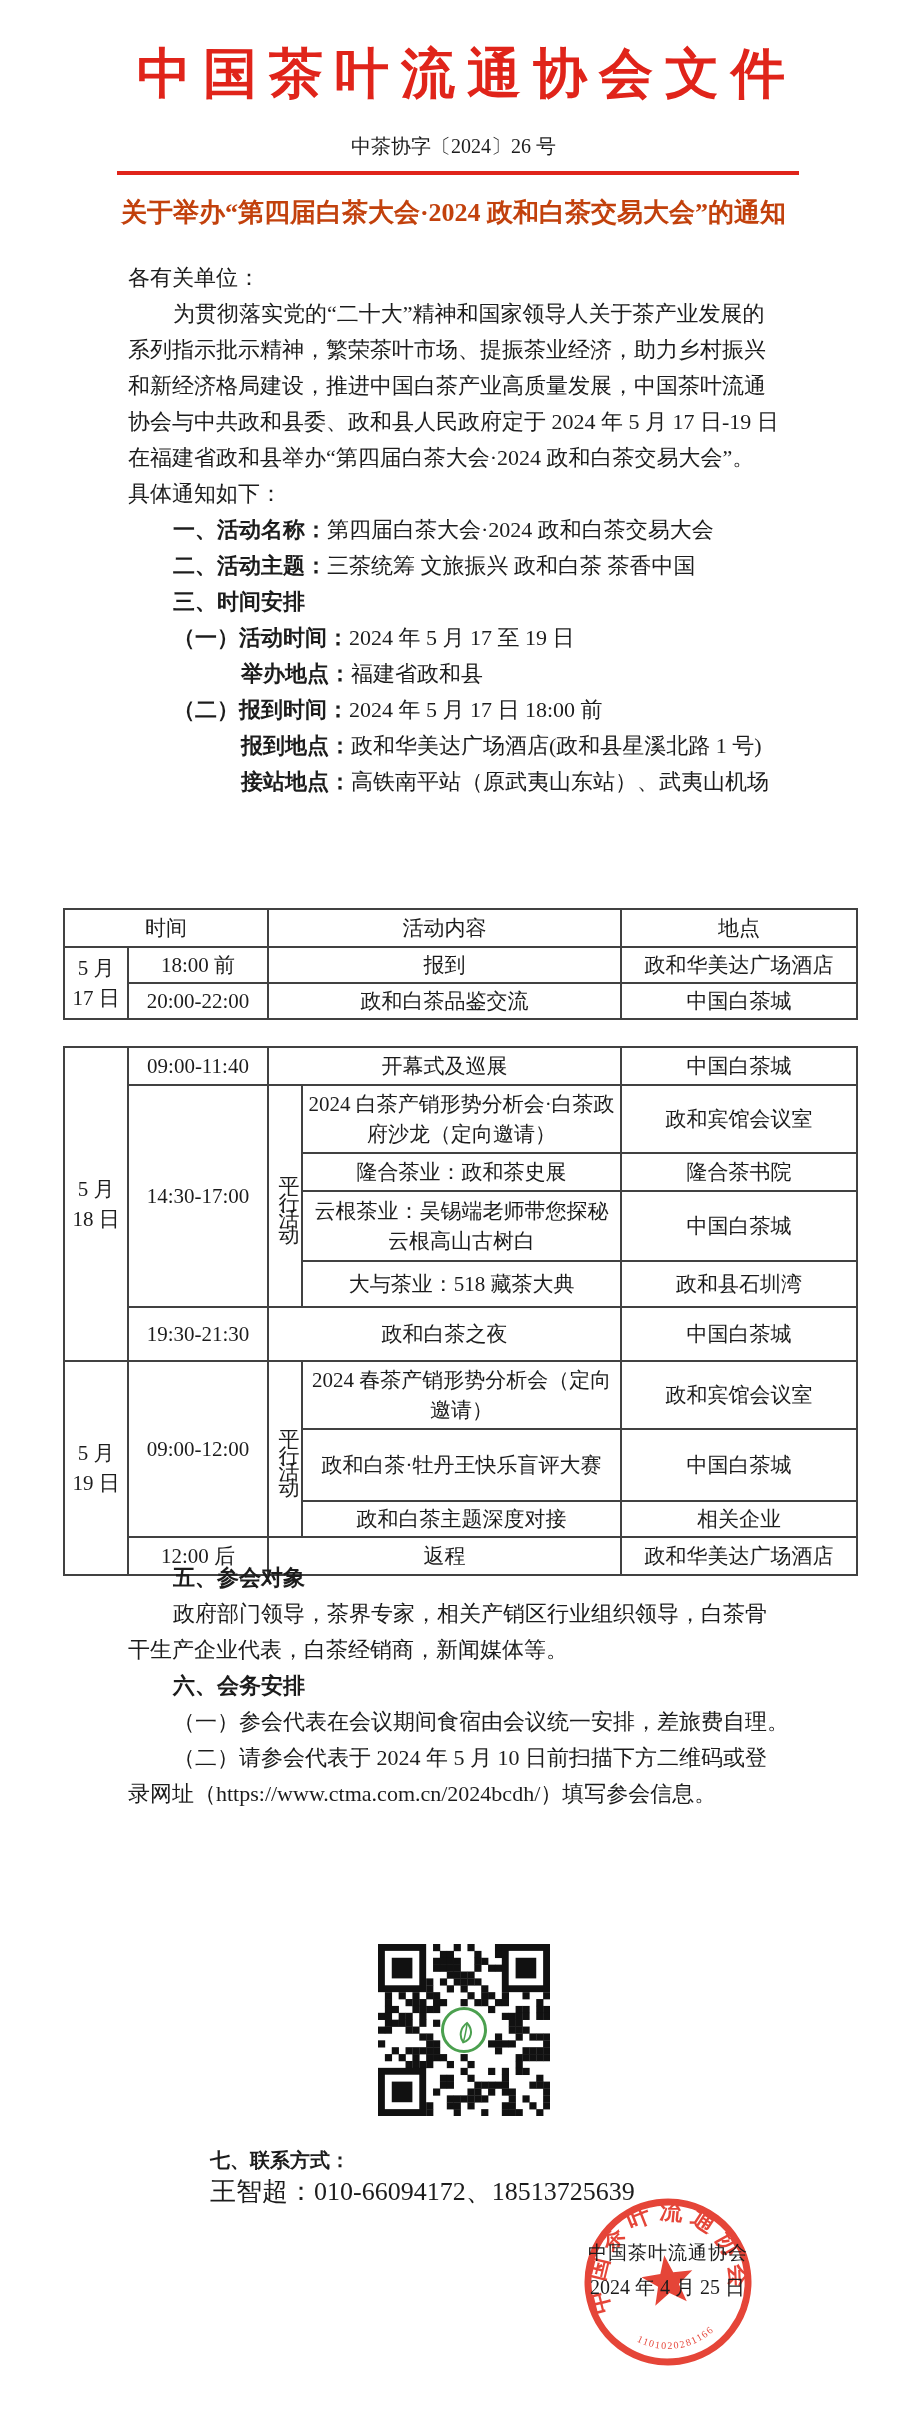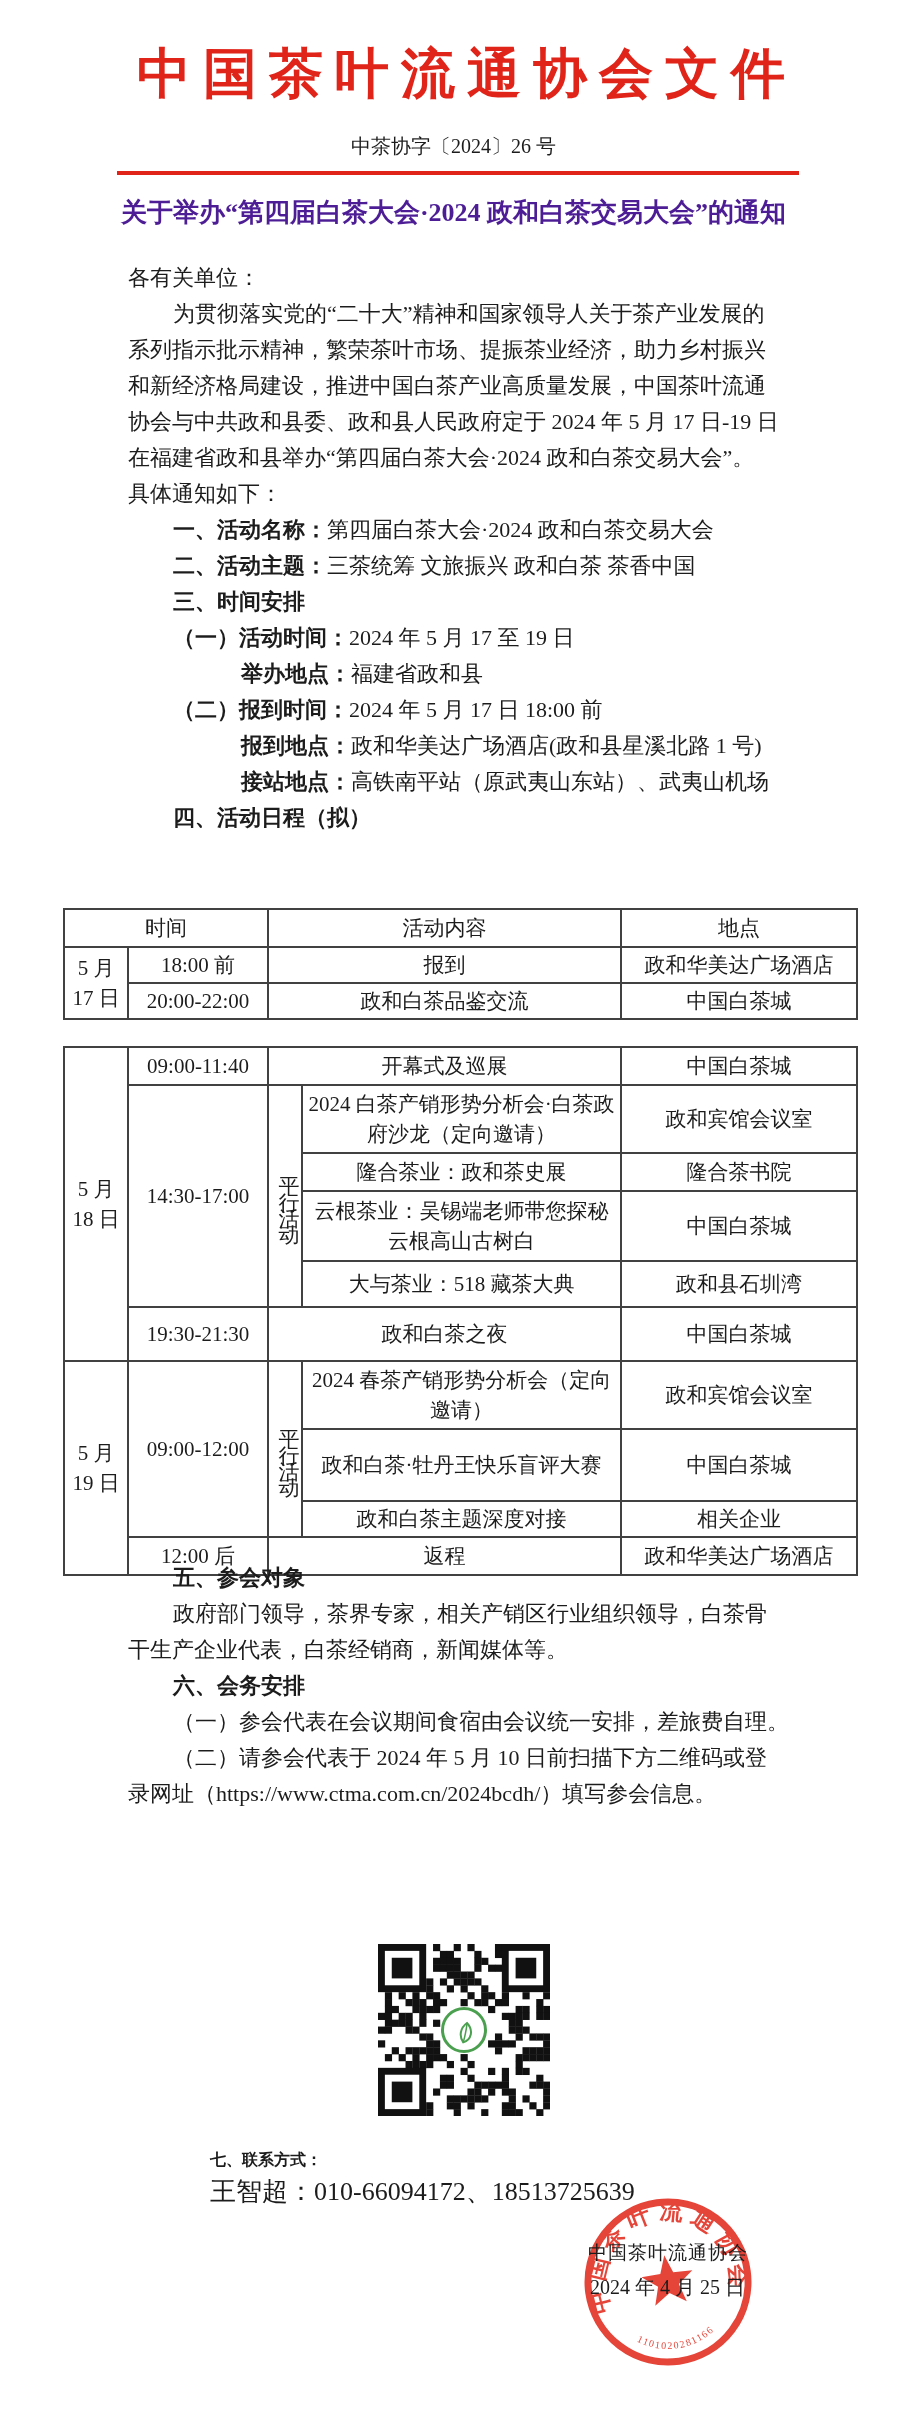--- a/index.html
+++ b/index.html
@@ -24,21 +24,21 @@
   .doc-num{
     position:absolute;top:132px;left:0;right:0;
     text-align:center;font-size:20px;line-height:28px;
   }
   .red-line{
     position:absolute;top:171px;left:117px;width:682px;height:4px;
     background:var(--red,#e0241a);
   }
   .doc-title{
     position:absolute;top:194px;left:0;right:0;margin:0;
-    text-align:center;font-size:26px;line-height:38px;font-weight:bold;color:#4c1d95;
+    text-align:center;font-size:26px;line-height:38px;font-weight:bold;color:#c2410c;
   }
   .body{position:absolute;left:128px;width:690px;}
   #body1{top:260px;}
   #body2{top:1560px;}
   .line{height:36px;line-height:36px;font-size:22px;white-space:nowrap;}
   .line .b{font-weight:bold;}
   .ind0{padding-left:0;}
   .ind2{padding-left:45px;}
   .ind5{padding-left:113px;}
   table.sched{
@@ -67,21 +67,21 @@
   .qr svg{position:absolute;top:8px;left:8px;}
   .qr-logo{
     position:absolute;top:50%;left:50%;width:46px;height:46px;
     margin:-23px 0 0 -23px;border-radius:50%;
     background:#ffffff;border:3px solid var(--green,#4ba04f);
     box-sizing:border-box;
     display:flex;align-items:center;justify-content:center;
   }
   .contact-heading{
     position:absolute;top:2146px;left:210px;
-    font-size:16px;line-height:28px;font-weight:bold;
+    font-size:20px;line-height:28px;font-weight:bold;
   }
   .contact-line{
     position:absolute;top:2177px;left:210px;
     font-size:26px;line-height:30px;
   }
   .sig-org{
     position:absolute;top:2240px;left:588px;
     font-size:19px;letter-spacing:1px;z-index:3;
   }
   .sig-date{
@@ -115,21 +115,20 @@
       <div class="line ind0"><span>在福建省政和县举办“第四届白茶大会·2024 政和白茶交易大会”。</span></div>
       <div class="line ind0"><span>具体通知如下：</span></div>
       <div class="line ind2"><span class="b">一、活动名称：</span><span>第四届白茶大会·2024 政和白茶交易大会</span></div>
       <div class="line ind2"><span class="b">二、活动主题：</span><span>三茶统筹 文旅振兴 政和白茶 茶香中国</span></div>
       <div class="line ind2"><span class="b">三、时间安排</span></div>
       <div class="line ind2"><span class="b">（一）活动时间：</span><span>2024 年 5 月 17 至 19 日</span></div>
       <div class="line ind5"><span class="b">举办地点：</span><span>福建省政和县</span></div>
       <div class="line ind2"><span class="b">（二）报到时间：</span><span>2024 年 5 月 17 日 18:00 前</span></div>
       <div class="line ind5"><span class="b">报到地点：</span><span>政和华美达广场酒店(政和县星溪北路 1 号)</span></div>
       <div class="line ind5"><span class="b">接站地点：</span><span>高铁南平站（原武夷山东站）、武夷山机场</span></div>
-      <div class="line ind2"><span class="b">四、活动日程（拟）</span></div>
     </div>
 
   <table class="sched" id="table1">
       <colgroup>
         <col style="width: 64px;">
         <col style="width: 140px;">
         <col style="width: 34px;">
         <col style="width: 319px;">
         <col style="width: 236px;">
       </colgroup>

